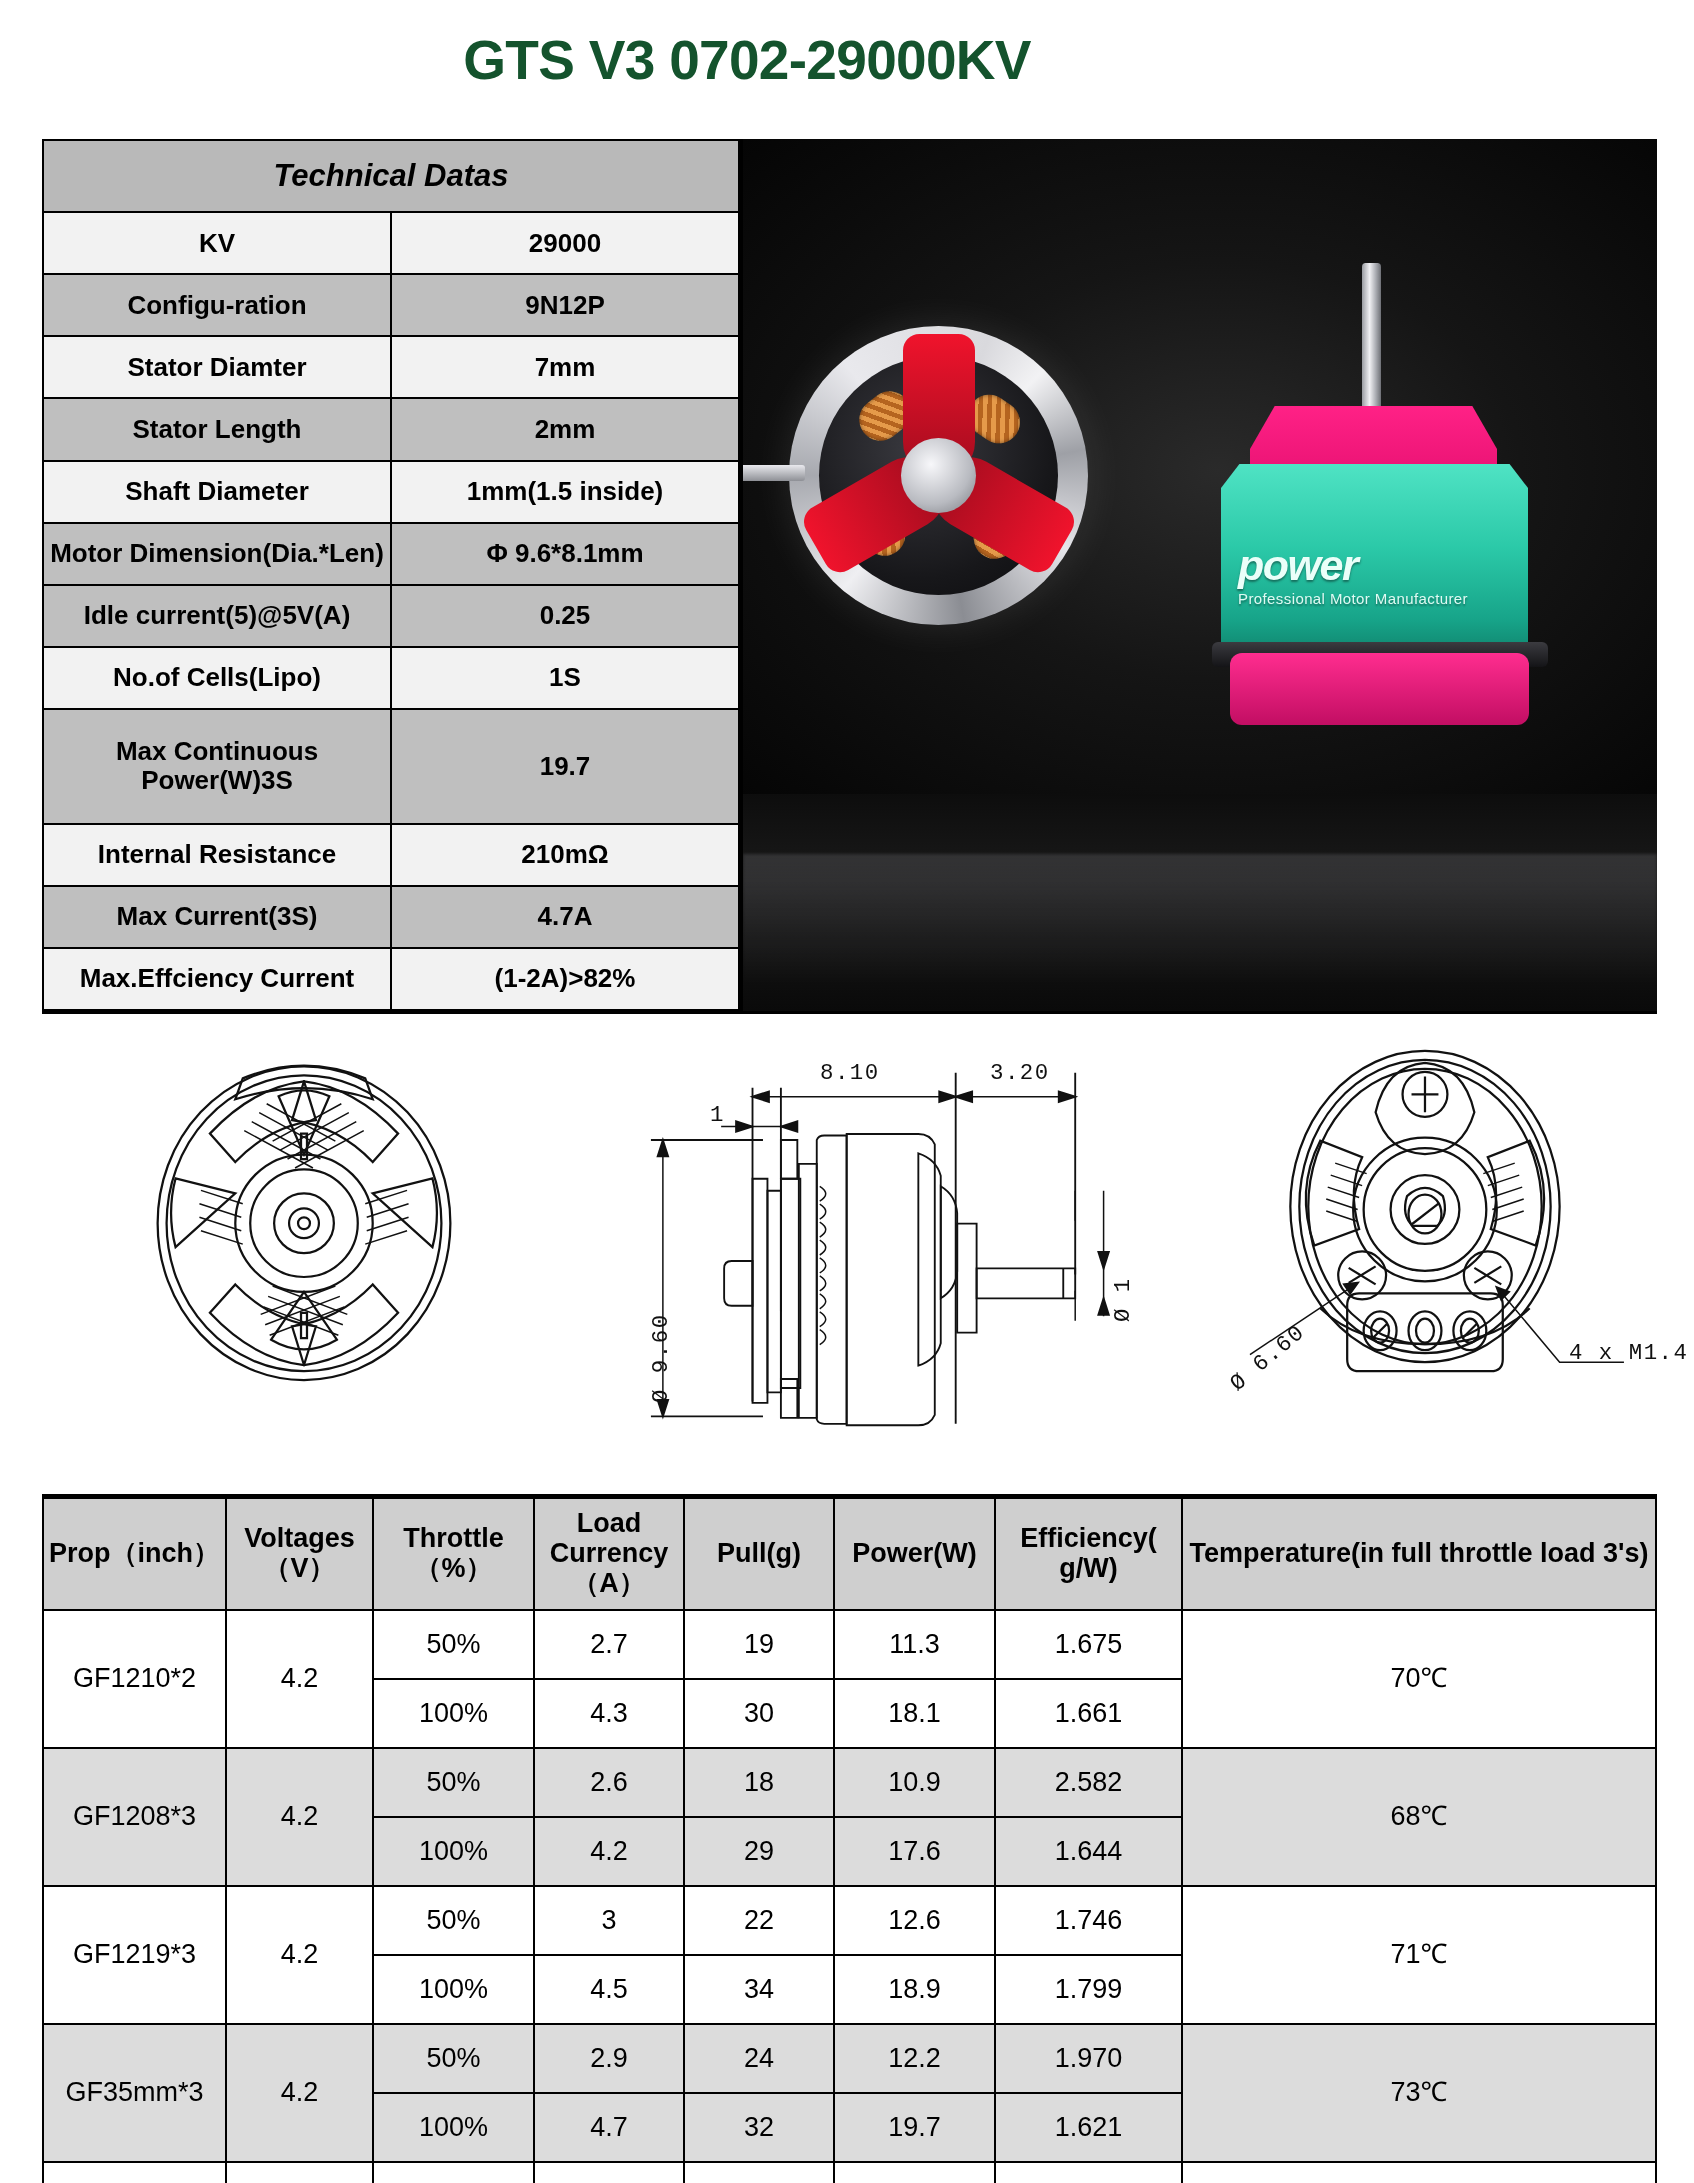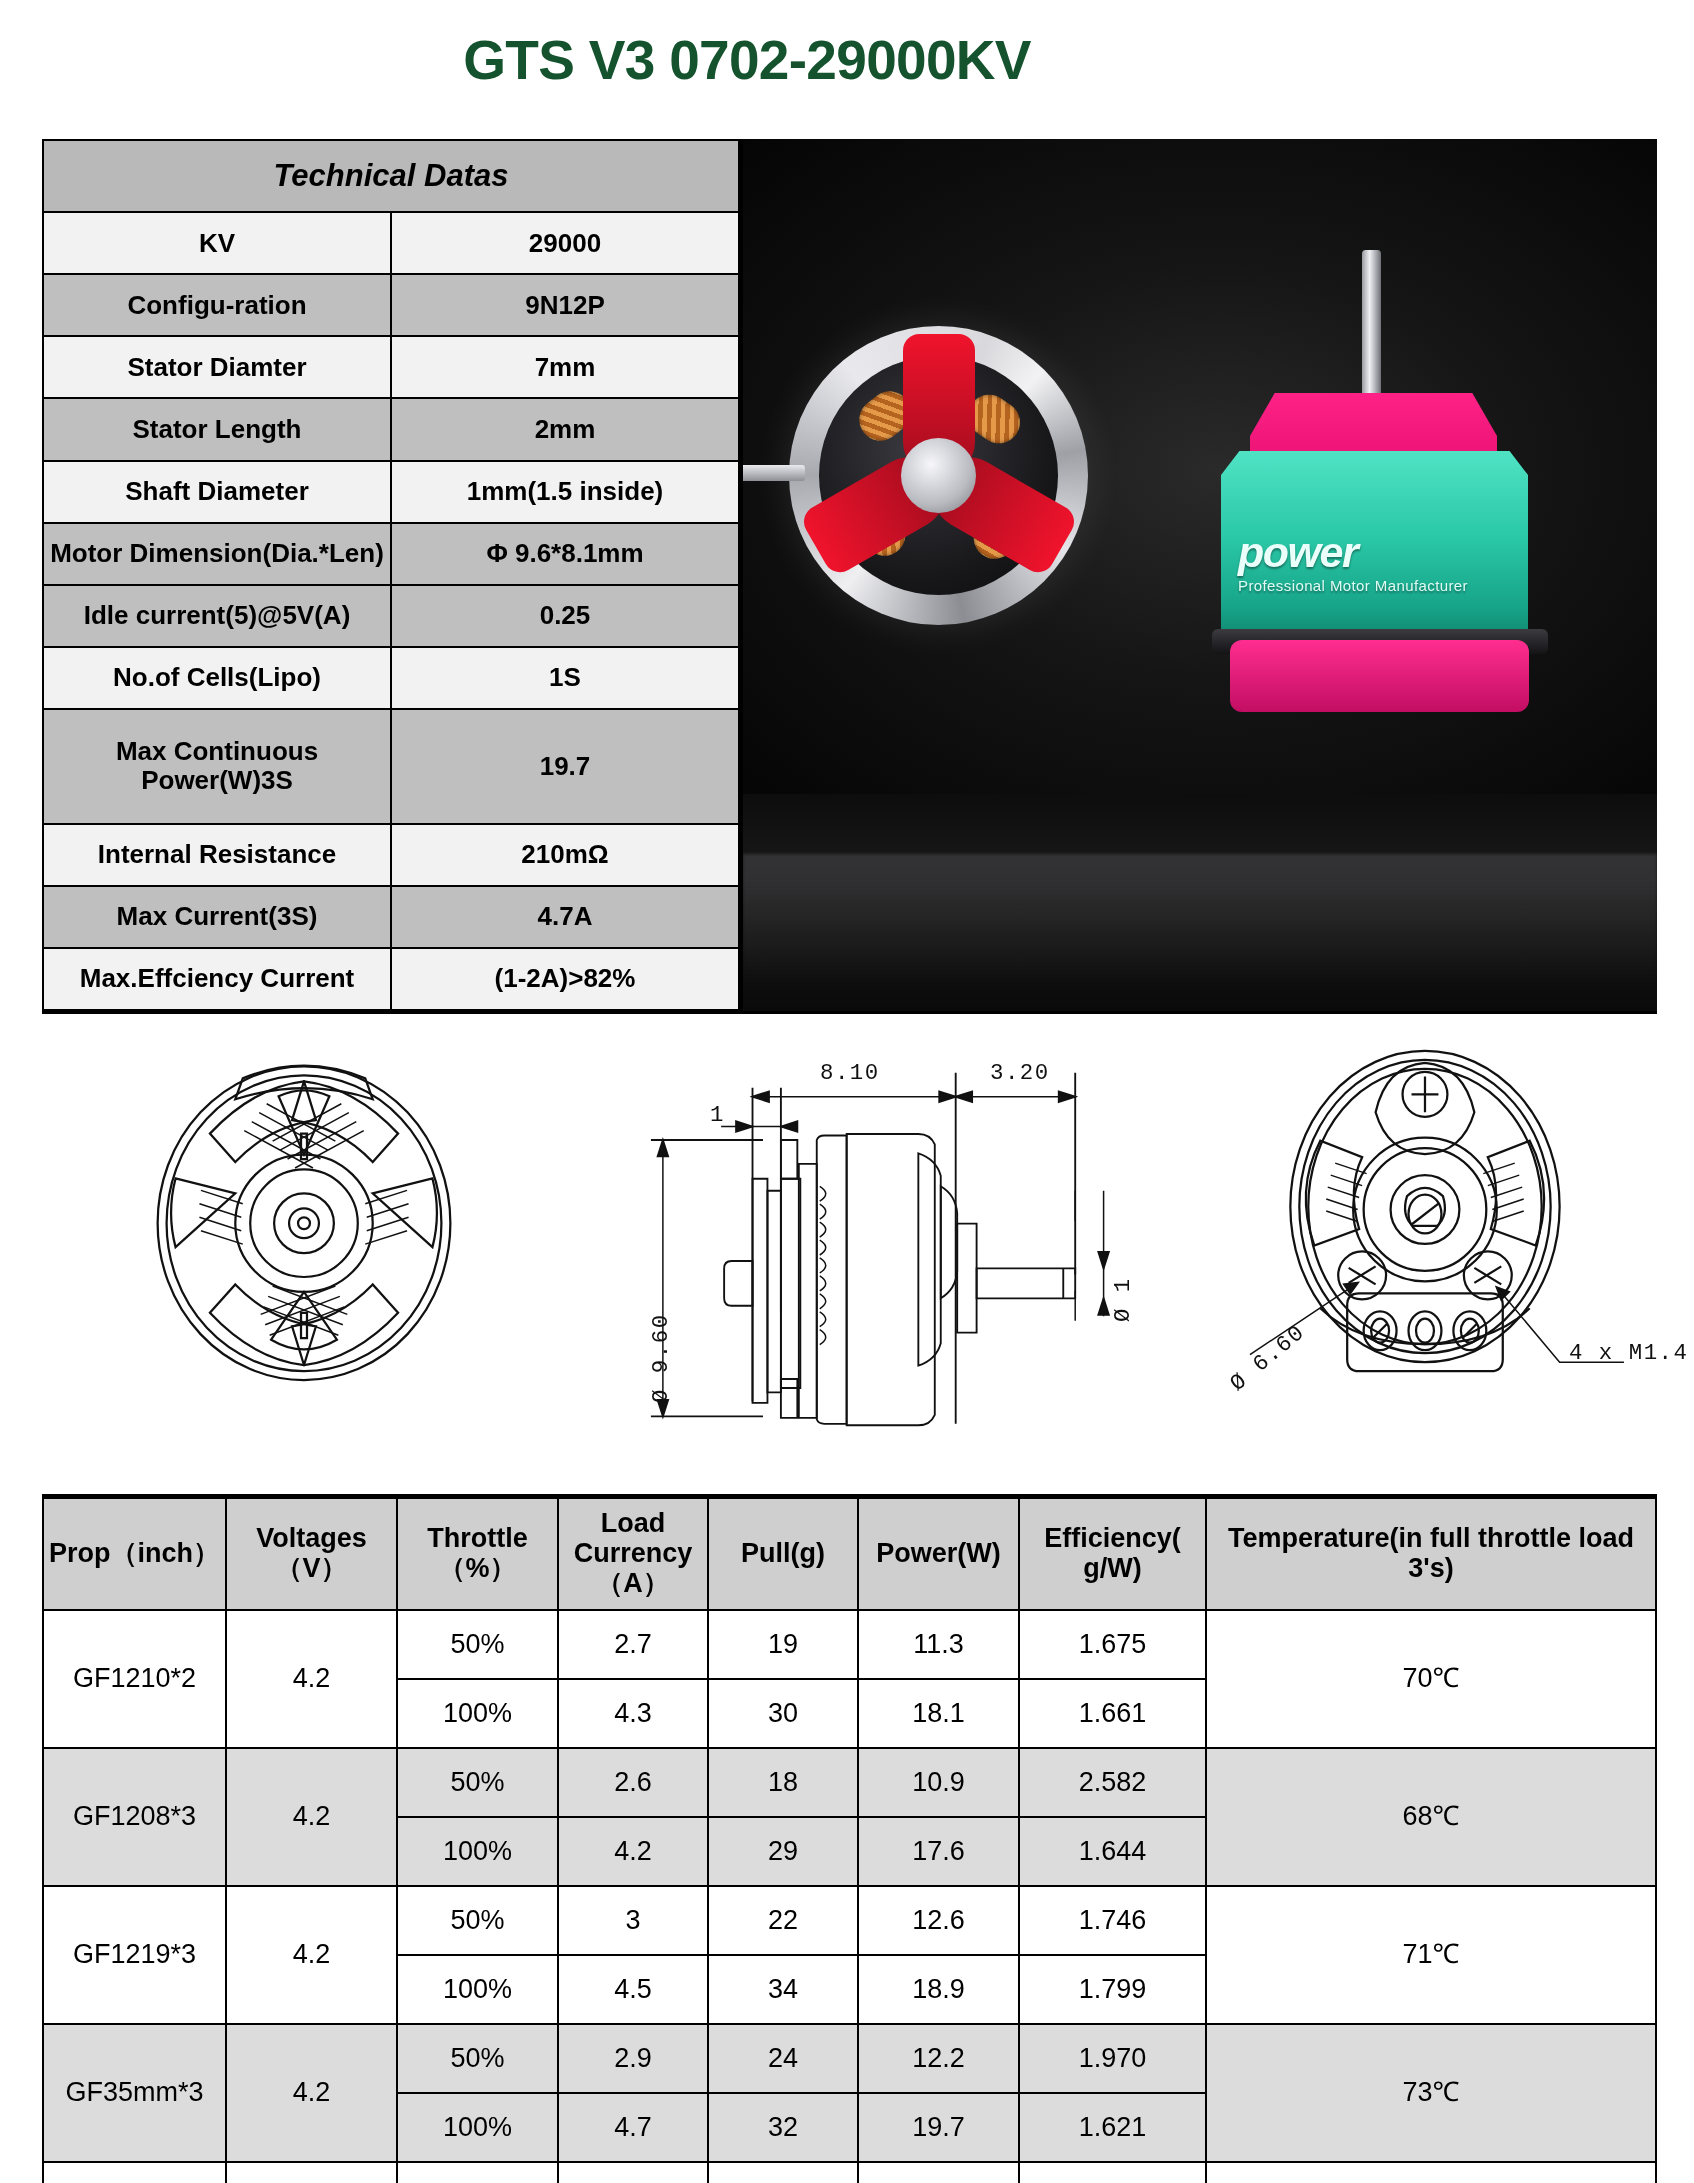--- a/index.html
+++ b/index.html
@@ -112,21 +112,21 @@
     position:absolute; width:54px; height:42px; border-radius:21px;
     background: repeating-linear-gradient(58deg,#b5641f 0 4.5px,#e59a4a 4.5px 9px);
     box-shadow: inset 0 0 4.5px rgba(0,0,0,.5);
   }
   .motorL .shaft {
     position:absolute; left:-51px; top:139px; width:67px; height:16.4px; border-radius:3px;
     background: linear-gradient(180deg,#e9e9ee,#8e9096);
   }
   
   .motorR {
-    position:absolute; right:90px; top:127px; width:389px; height:464px;
+    position:absolute; right:90px; top:140px; width:389px; height:464px;
   }
   .motorR .shaftR {
     position:absolute; left:184px; top:-16.4px; width:19.4px; height:194px; border-radius:3.7px;
     background: linear-gradient(90deg,#9a9ca2,#f1f1f4 40%,#b0b2b8 70%,#6e7076);
   }
   .motorR .bellR {
     position:absolute; left:72px; top:127px; width:247px; height:179px; border-radius:13.5px;
     background: linear-gradient(180deg,#ff2186 0%, #e40f6f 50%, #a50a50 100%);
     clip-path: polygon(10% 0,90% 0,100% 24%,100% 100%,0 100%,0 24%);
   }
@@ -179,21 +179,21 @@
     border:2.2px solid #000;
     text-align:center; vertical-align:middle;
     font-size:27px; color:#000;
     font-family:"Liberation Sans", sans-serif;
     padding:3px 1.5px; line-height:1.1;
   }
   table.perf thead th {
     background:#cfcfcf; font-weight:bold; font-size:27px;
     height:112px; overflow:hidden;
   }
-  .p-prop{width:183px;} .p-volt{width:171px;} .p-thr{width:161px;}
+  .p-prop{width:183px;} .p-volt{width:147px;} .p-thr{width:161px;}
   .p-cur{width:150px;margin-left:16px;} .p-pull{width:150px;} .p-pow{width:161px;}
   .p-eff{width:187px;} .p-temp{width:auto;}
   .hdr-clip { display:block; max-height:99px; overflow:hidden; }
   tr.light td { background:#ffffff; }
   tr.shade td { background:#dcdcdc; }
   td.empty { height:69px; }
 </style>
 </head>
 <body>
 

